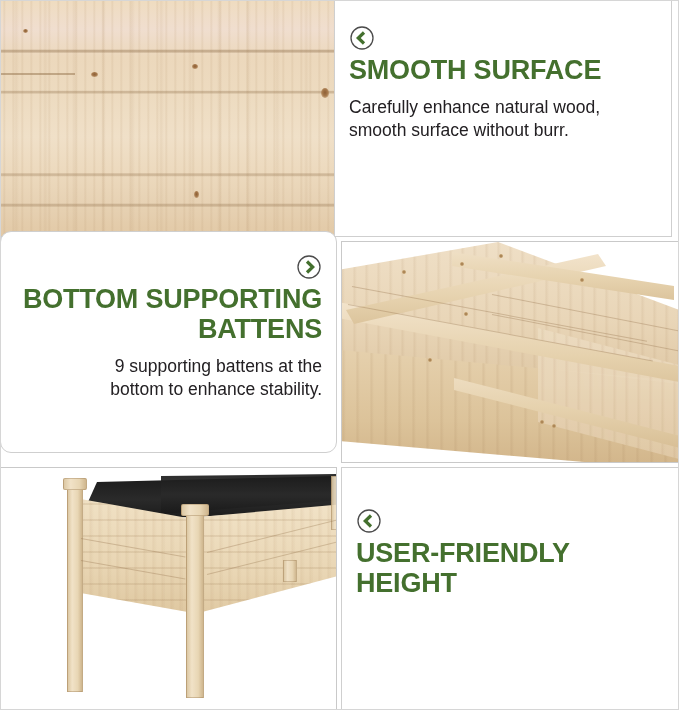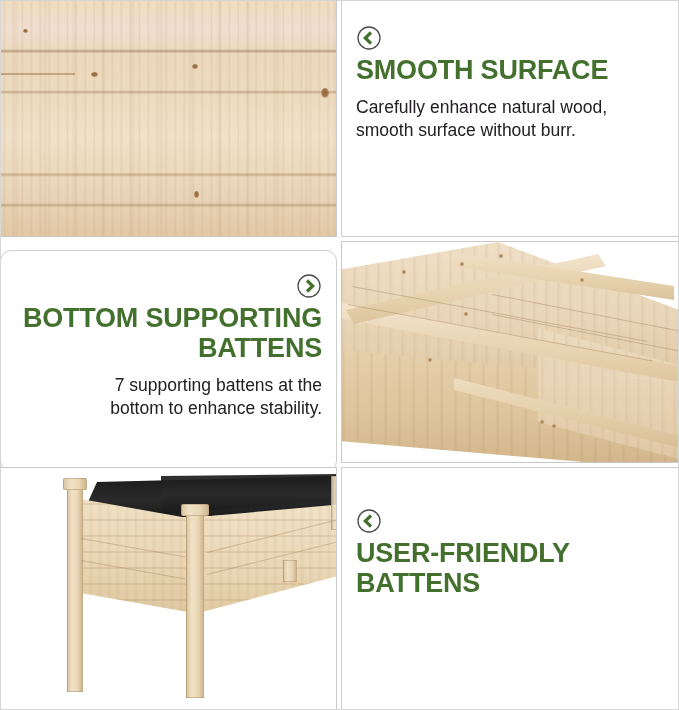--- a/index.html
+++ b/index.html
@@ -36,22 +36,22 @@
   .txt-panel {
     border: 1px solid #cfcfcf;
     background: #ffffff;
     display: flex;
     flex-direction: column;
     justify-content: flex-start;
   }
 
   
   #panel-smooth-image   { left: 0;   top: 0;   width: 337px; height: 237px; }
-  #panel-smooth-text    { left: 341px; top: 0;   width: 338px; height: 237px; }
-  #panel-battens-text   { left: 0;   top: 250px; width: 337px; height: 222px; border-radius: 11px; }
+  #panel-smooth-text    { left: 334px; top: 0;   width: 338px; height: 237px; }
+  #panel-battens-text   { left: 0;   top: 231px; width: 337px; height: 222px; border-radius: 11px; }
   #panel-battens-image  { left: 341px; top: 241px; width: 338px; height: 222px; }
   #panel-height-image   { left: 0;   top: 467px; width: 337px; height: 243px; }
   #panel-height-text    { left: 341px; top: 467px; width: 338px; height: 243px; }
 
   
   .txt-inner {
     padding: 0 14px;
     width: 100%;
     box-sizing: border-box;
   }
@@ -248,21 +248,21 @@
       <div class="arrow-row right">
         <span class="arrow-icon">
           <svg viewBox="0 0 26 26" xmlns="http://www.w3.org/2000/svg">
             <circle cx="13" cy="13" r="11" fill="none" stroke="#4b4b4b" stroke-width="1.3"></circle>
             <polyline points="11,7.5 16.7,13 11,18.5" fill="none" stroke="#44702e" stroke-width="3.2" stroke-linecap="butt" stroke-linejoin="miter"></polyline>
           </svg>
         </span>
       </div>
       <h2 class="feature-title">BOTTOM SUPPORTING
 BATTENS</h2>
-      <p class="feature-desc">7 supporting battens at the
+      <p class="feature-desc">9 supporting battens at the
 bottom to enhance stability.</p>
     </div>
   </div>
 
   <div class="panel img-panel" id="panel-battens-image">
     <div class="photo wood-battens">
 
       <div class="bx bx-face2" style="left:-4px; top:103px; width:352px; height:126px;
                   clip-path: polygon(0 0, 352px 40px, 352px 126px, 0 96px);"></div>
 
@@ -337,18 +337,18 @@
   <div class="panel txt-panel" id="panel-height-text">
     <div class="txt-inner left" style="padding-top:40px;">
       <div class="arrow-row left">
         <span class="arrow-icon">
           <svg viewBox="0 0 26 26" xmlns="http://www.w3.org/2000/svg">
             <circle cx="13" cy="13" r="11" fill="none" stroke="#4b4b4b" stroke-width="1.3"></circle>
             <polyline points="15,7.5 9.3,13 15,18.5" fill="none" stroke="#44702e" stroke-width="3.2" stroke-linecap="butt" stroke-linejoin="miter"></polyline>
           </svg>
         </span>
       </div>
-      <h2 class="feature-title">USER-FRIENDLY BATTENS</h2>
+      <h2 class="feature-title">USER-FRIENDLY HEIGHT</h2>
     </div>
   </div>
 
   <div id="frame"></div>
 </div>
 
 </body></html>

